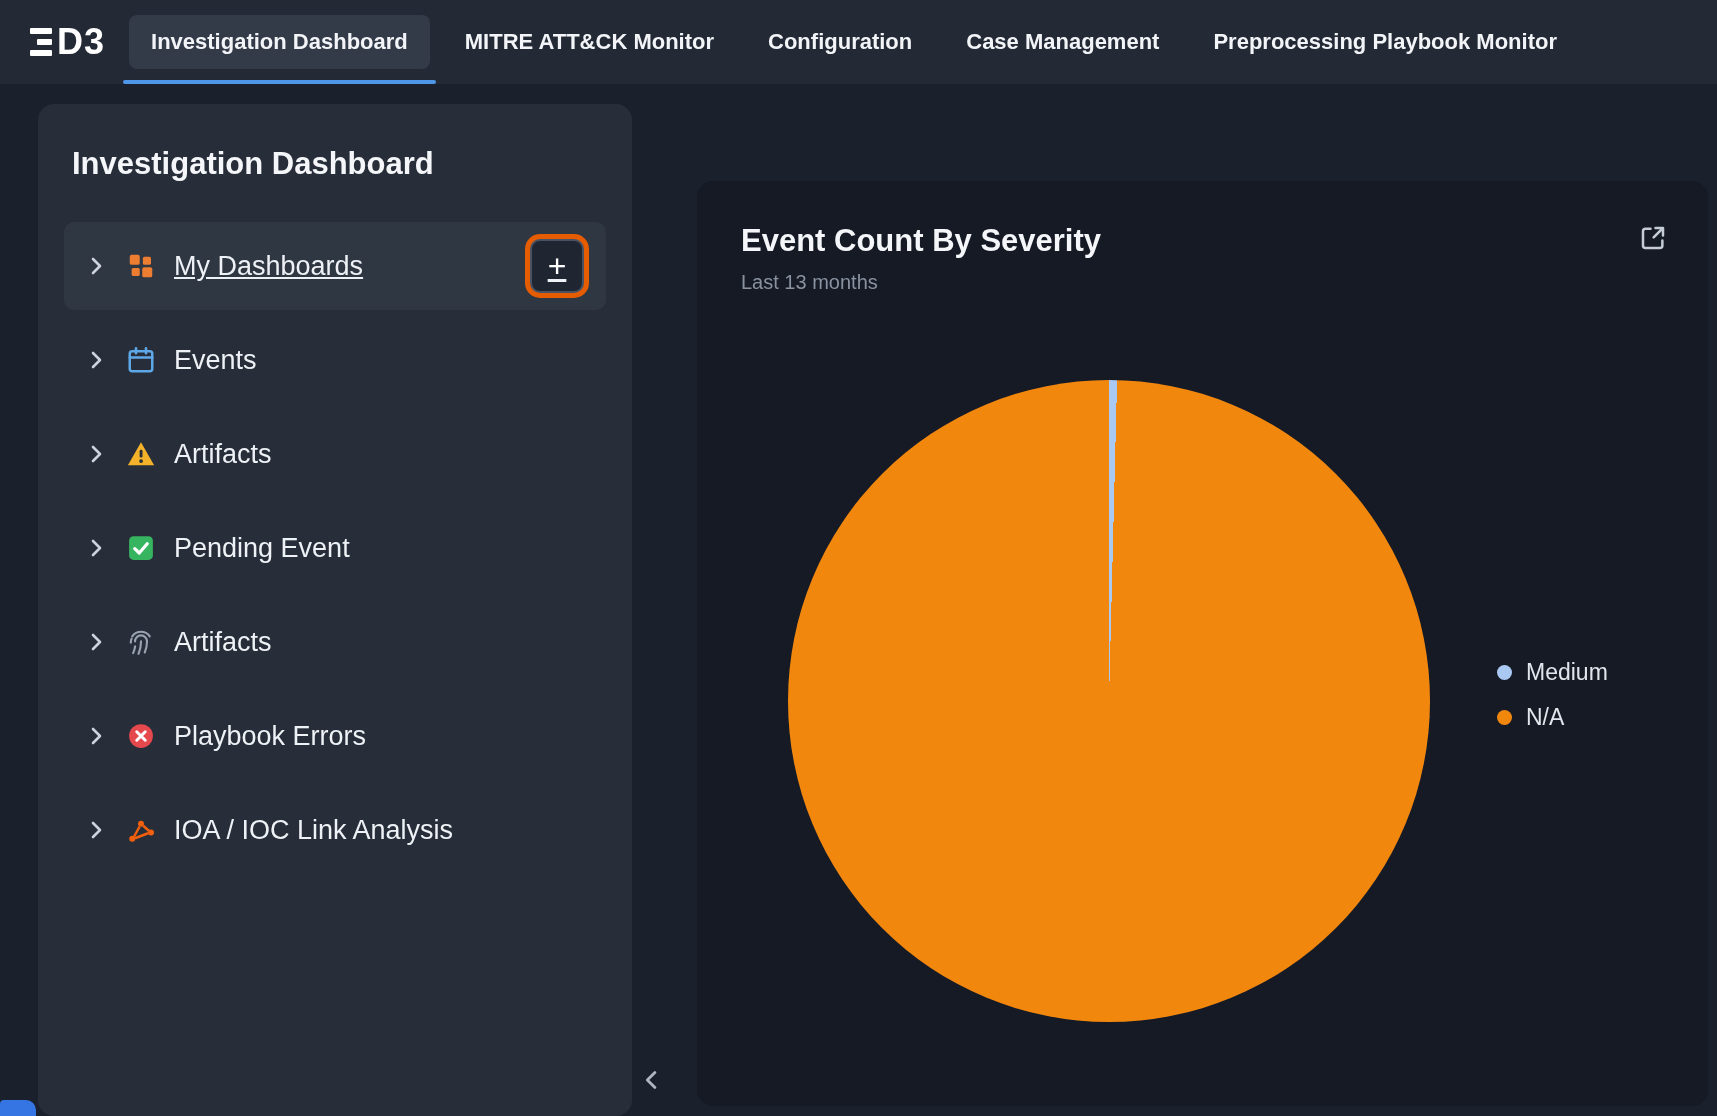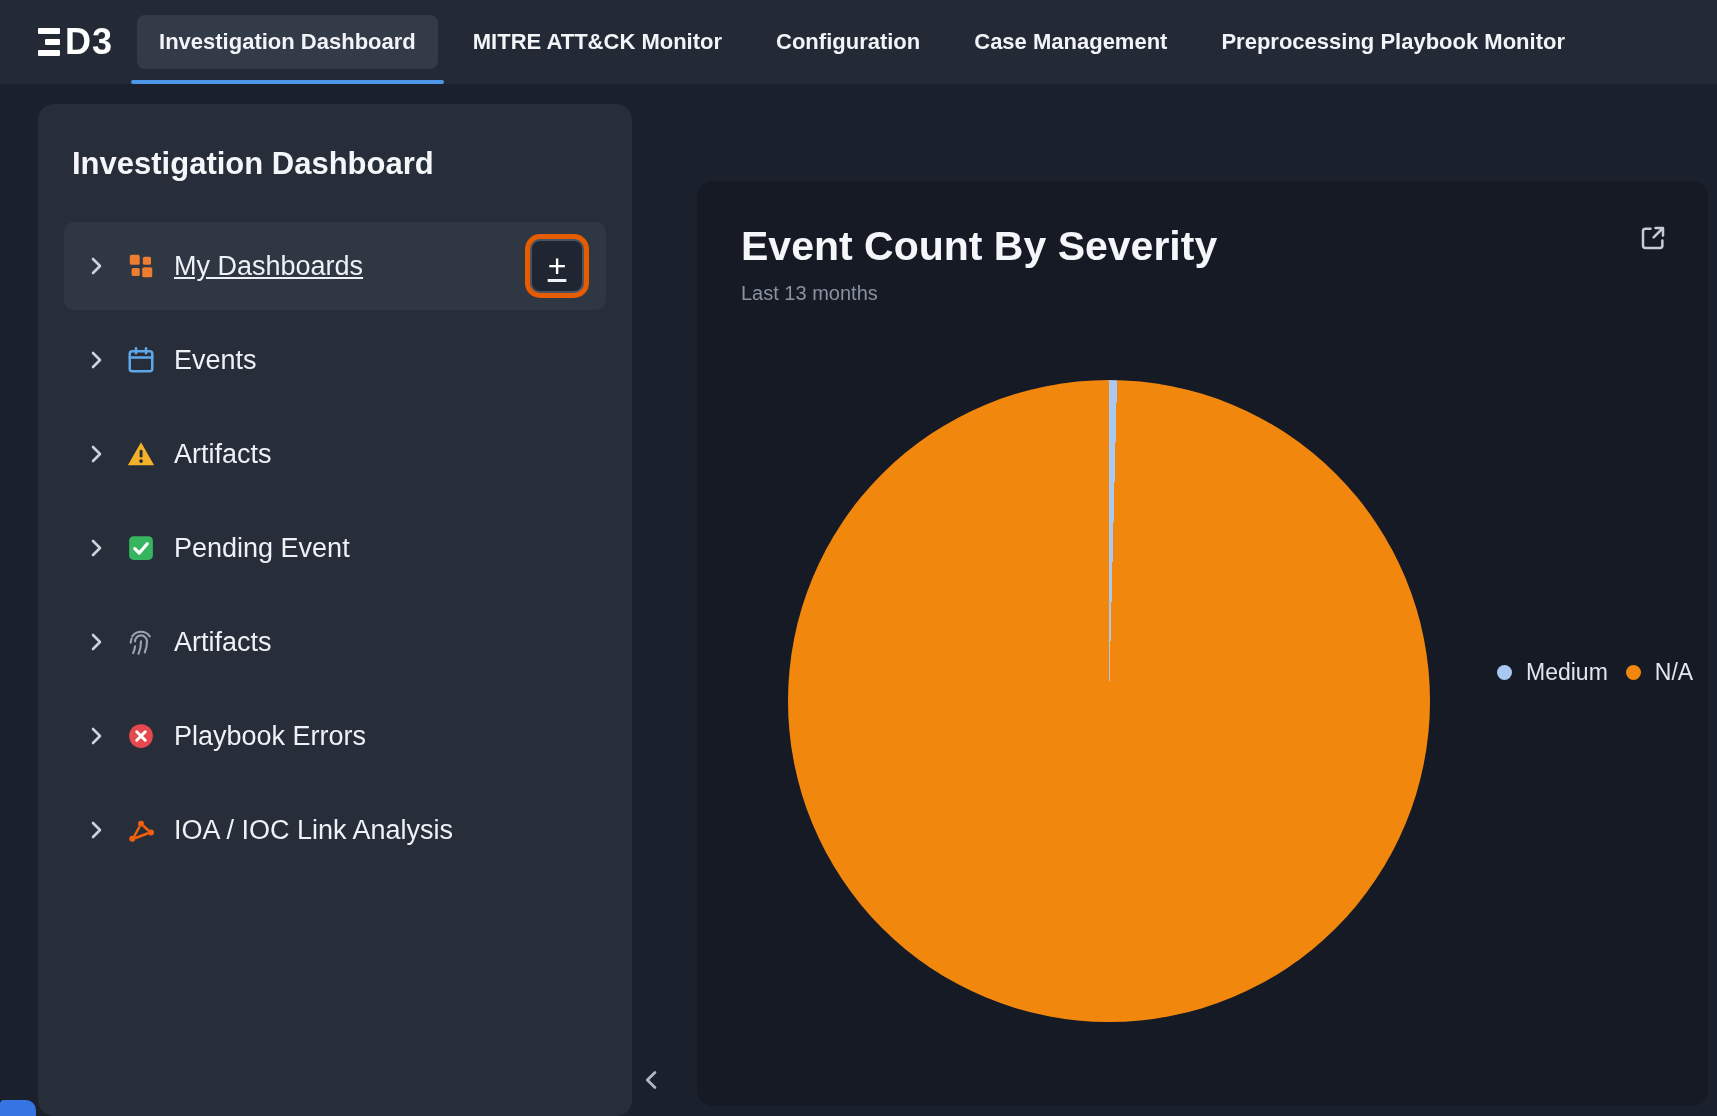--- a/index.html
+++ b/index.html
@@ -10,21 +10,21 @@
     background: #1b212c;
     font-family: "Liberation Sans", sans-serif;
     color: #e9edf3;
   }
 
   
   .nav {
     position: absolute; top: 0; left: 0; right: 0; height: 84px;
     background: #232a35;
     display: flex; align-items: center;
-    padding-left: 38px;
+    padding-left: 30px;
   }
   .logo { display: flex; align-items: center; gap: 5px; margin-right: 16px; cursor: pointer; }
   .logo-bars { display: flex; flex-direction: column; gap: 5px; align-items: flex-end; }
   .logo-bars i { display: block; width: 22px; height: 6px; background: #ffffff; border-radius: 1px; }
   .logo-bars i.mid { width: 15px; }
   .logo-text { font-size: 36px; font-weight: 800; color: #ffffff; letter-spacing: 1px; }
   .tabs { display: flex; align-items: stretch; height: 100%; }
   .tab {
     position: relative; display: flex; align-items: center;
     padding: 0 27px; cursor: pointer;
@@ -79,33 +79,33 @@
     background: #3575e3; border-radius: 4px 10px 0 0;
   }
 
   
   .card {
     position: absolute; left: 697px; top: 181px;
     width: 1011px; height: 925px;
     background: #151a25; border-radius: 16px;
     padding: 42px 44px;
   }
-  .card-title { font-size: 41px; font-weight: 700; margin: 0; color: #f4f6f9; }
+  .card-title { font-size: 31px; font-weight: 700; margin: 0; color: #f4f6f9; }
   .card-subtitle { font-size: 20px; color: #8a92a0; margin-top: 12px; }
   .expand-btn {
     position: absolute; top: 40px; right: 38px;
     width: 34px; height: 34px;
     background: transparent; border: none; cursor: pointer; padding: 0;
     display: flex; align-items: center; justify-content: center;
   }
   .pie {
     position: absolute; left: 91px; top: 199px;
     width: 642px; height: 642px; border-radius: 50%;
   }
-  .legend { position: absolute; left: 800px; top: 478px; display: flex; gap: 18px; }
+  .legend { position: absolute; left: 800px; top: 478px; display: flex; flex-direction: column; gap: 18px; }
   .legend-row { display: flex; align-items: center; gap: 14px; font-size: 23px; color: #e2e6ec; cursor: pointer; }
   .legend-dot { width: 15px; height: 15px; border-radius: 50%; flex: 0 0 auto; }
 </style>
 </head>
 <body>
 
 <nav class="nav">
   <div class="logo">
     <span class="logo-bars">
         <i></i>

